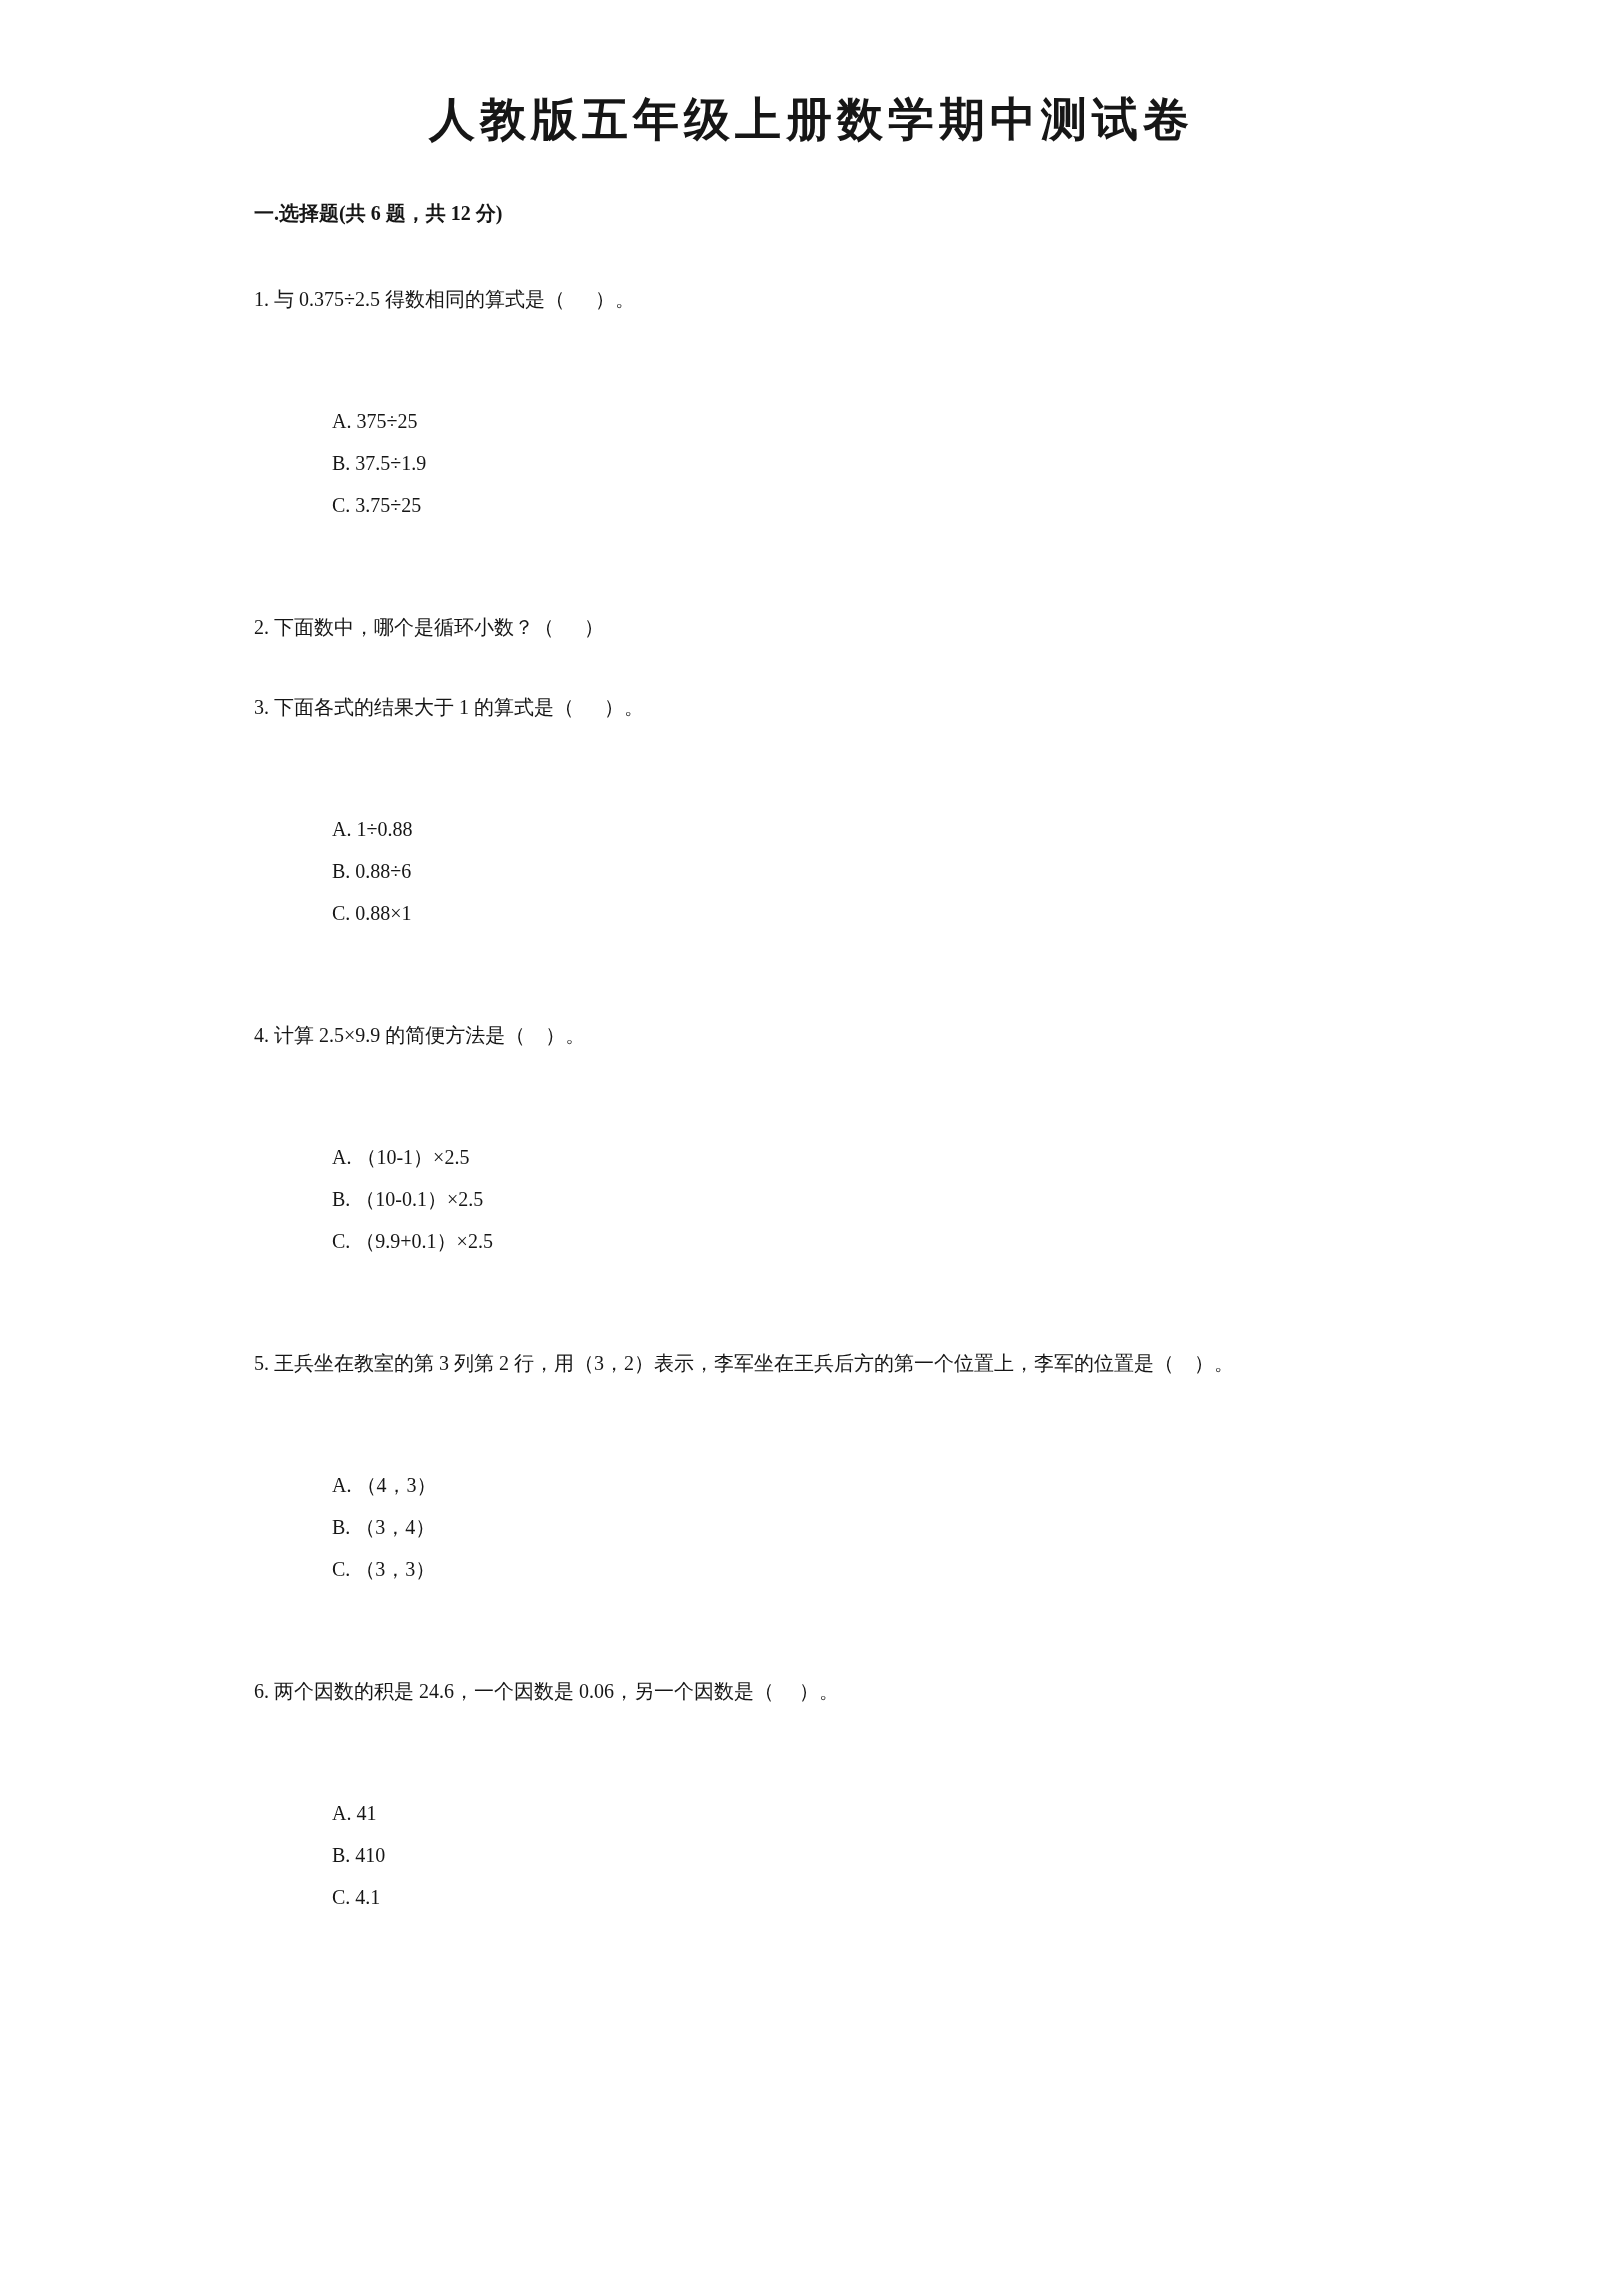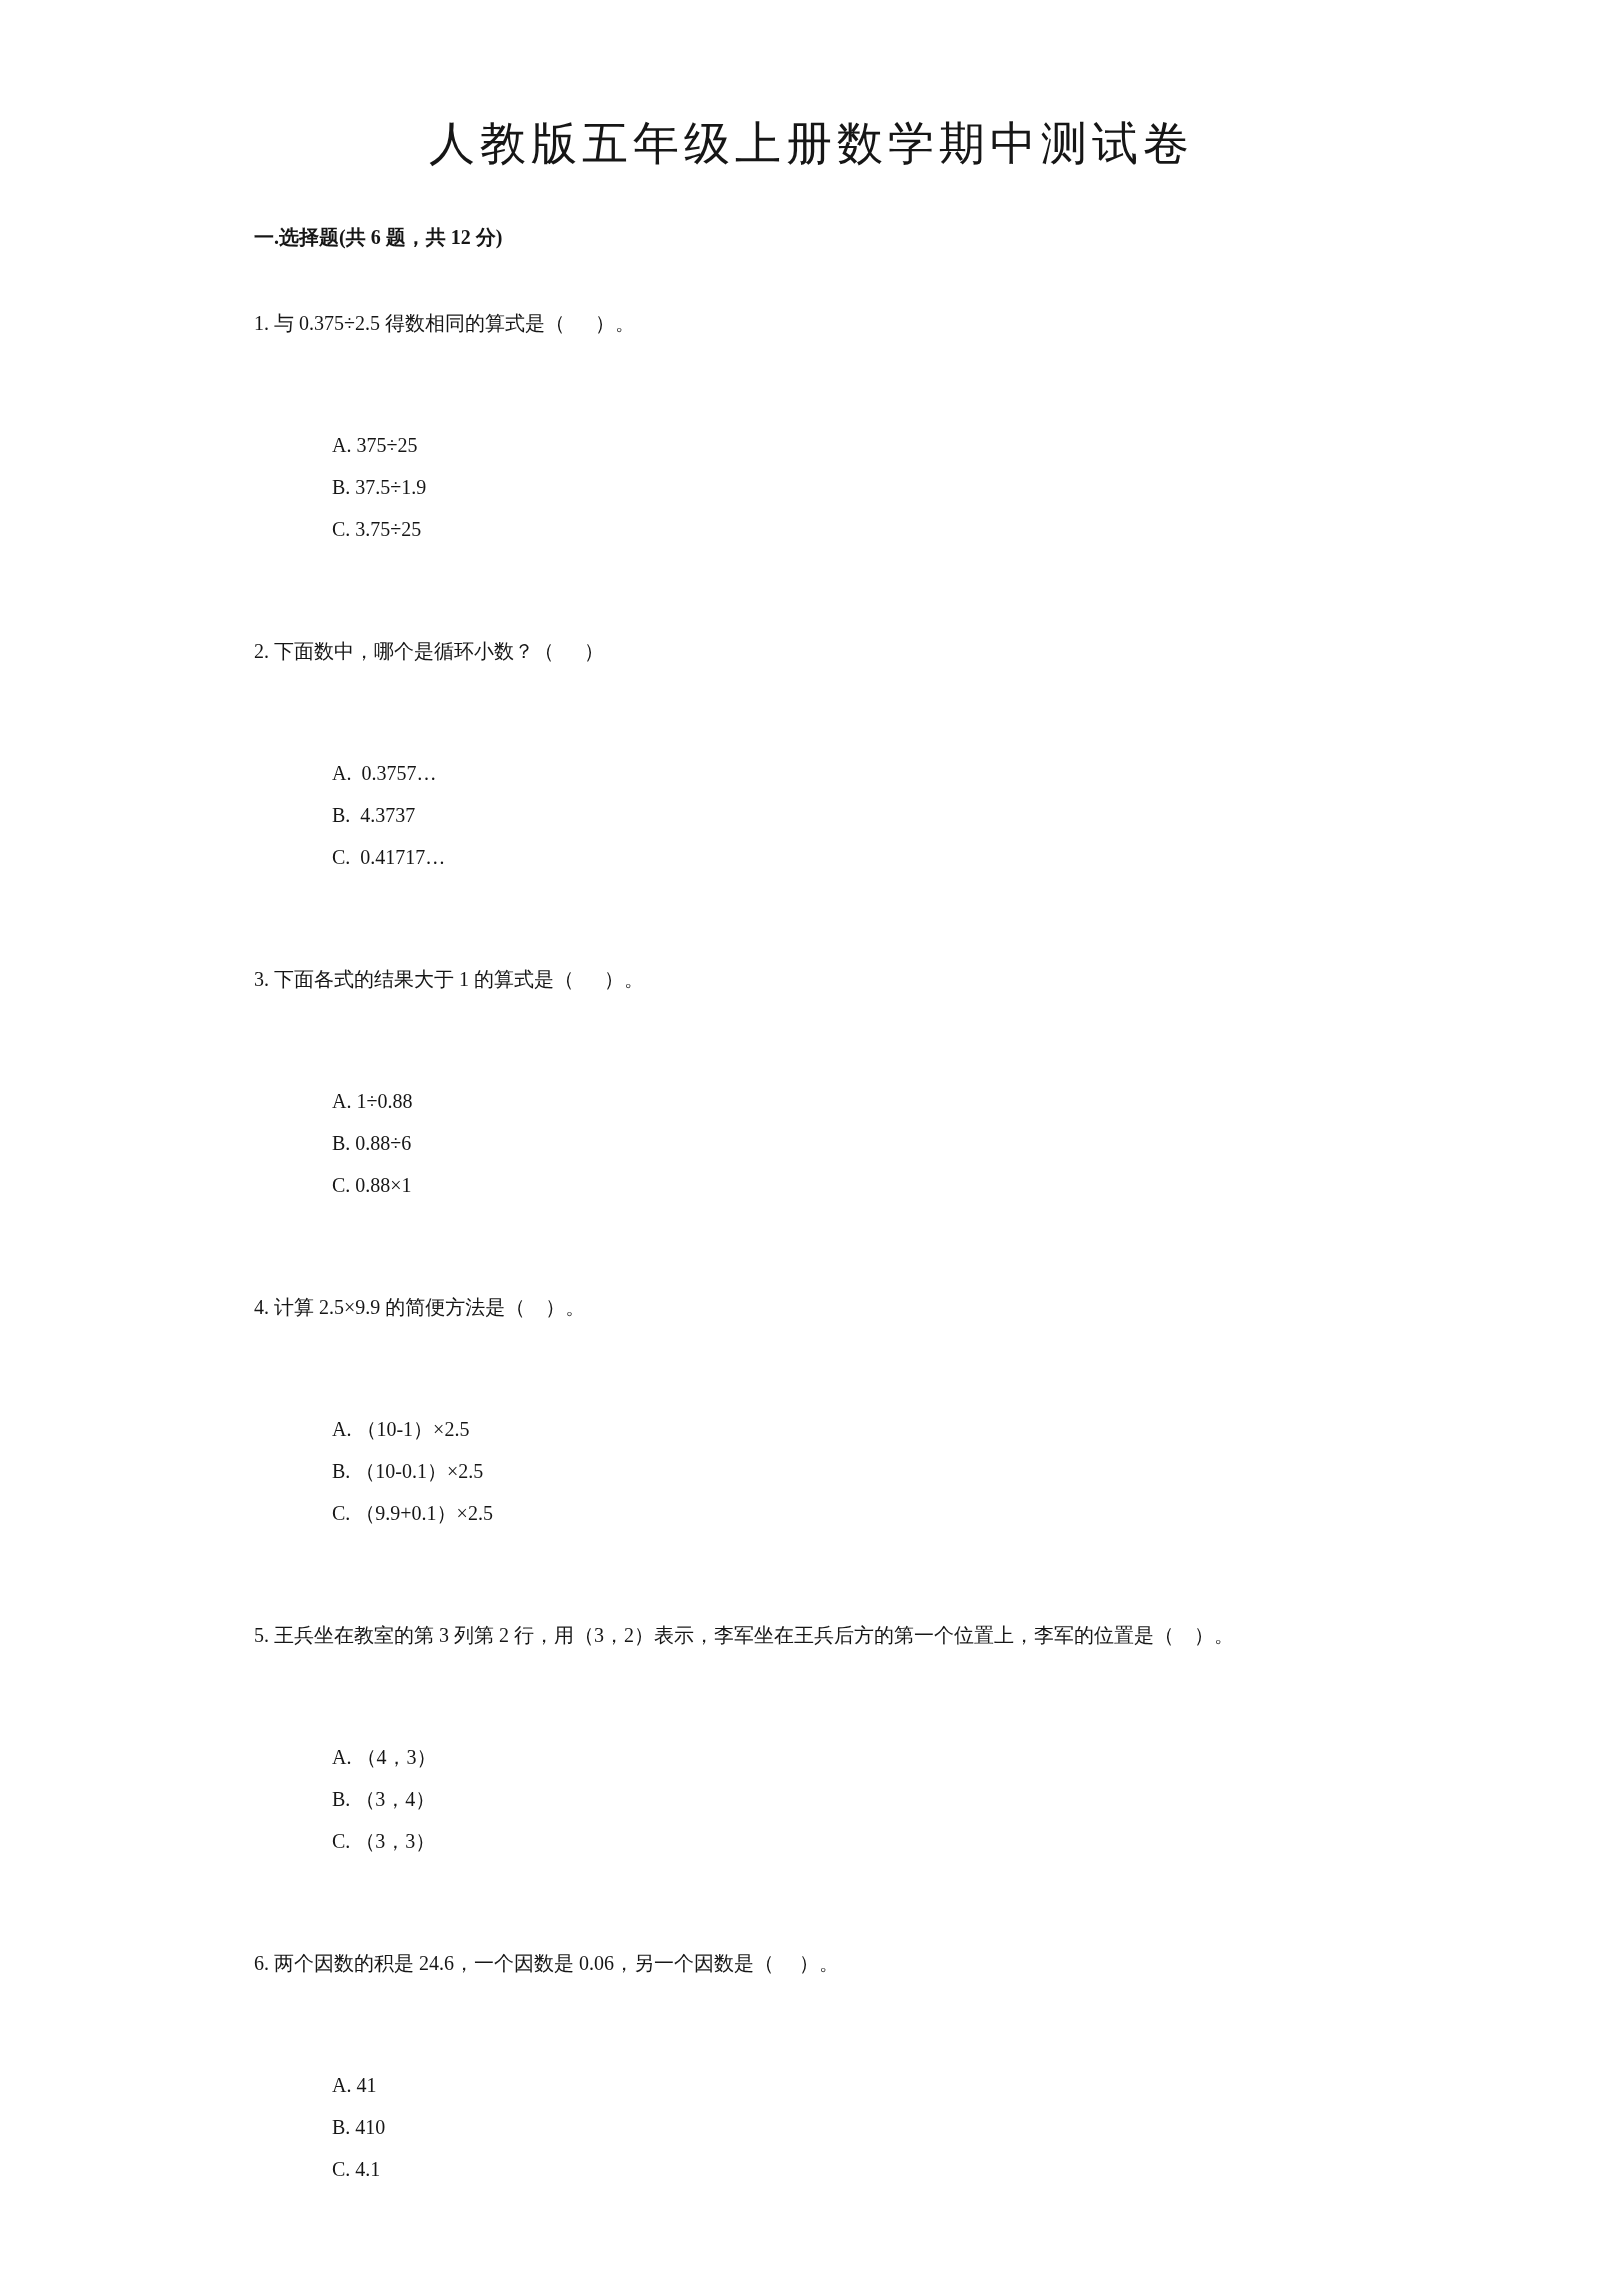--- a/index.html
+++ b/index.html
@@ -7,24 +7,24 @@
     width: 1623px;
     height: 2295px;
     background: #ffffff;
     color: #161616;
     font-family: "Liberation Serif", "DejaVu Serif", serif;
     overflow: hidden;
     box-sizing: border-box;
   }
   .title {
     margin: 0;
-    padding: 118px 0 0 0;
+    padding: 94px 0 0 0;
     text-align: center;
     font-size: 46px;
-    font-weight: 400;
+    font-weight: 700;
     letter-spacing: 5px;
     line-height: 52px;
     white-space: pre-wrap;
   }
   .content { padding: 0 254px; }
   .sec {
     font-size: 20px;
     font-weight: 700;
     margin: 49px 0 46px 0;
     line-height: 37px;
@@ -55,25 +55,20 @@
     <h2 class="sec">一.选择题(共 6 题，共 12 分)</h2>
 
     <p class="q">1. 与 0.375÷2.5 得数相同的算式是（      ）。</p>
     <p class="opts o1">
       <span>A. 375÷25</span>
       <span>B. 37.5÷1.9</span>
       <span>C. 3.75÷25</span>
     </p>
 
     <p class="q">2. 下面数中，哪个是循环小数？（      ）</p>
-    <p class="opts o2">
-      <span>A.  0.3757…</span>
-      <span>B.  4.3737</span>
-      <span>C.  0.41717…</span>
-    </p>
 
     <p class="q">3. 下面各式的结果大于 1 的算式是（      ）。</p>
     <p class="opts o3">
       <span>A. 1÷0.88</span>
       <span>B. 0.88÷6</span>
       <span>C. 0.88×1</span>
     </p>
 
     <p class="q">4. 计算 2.5×9.9 的简便方法是（    ）。</p>
     <p class="opts o4">

